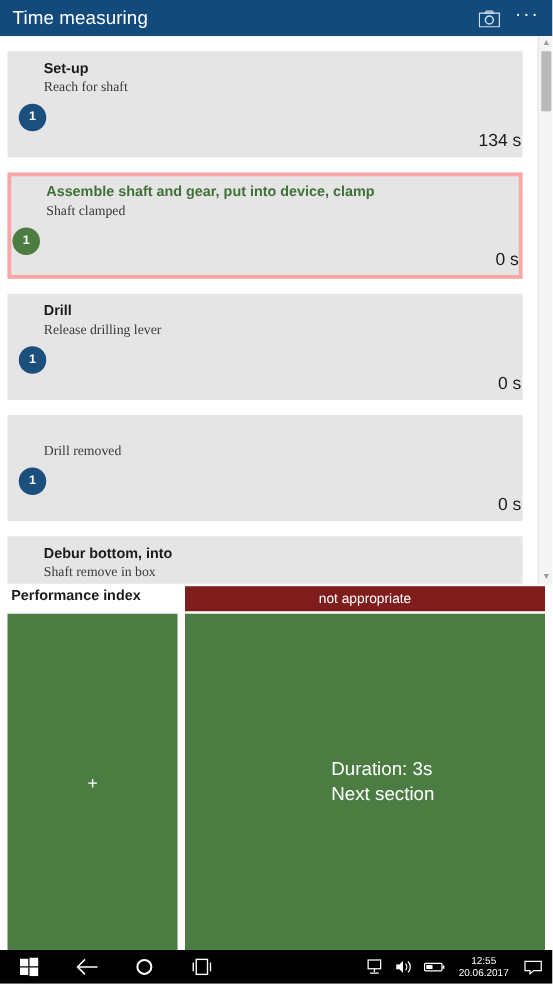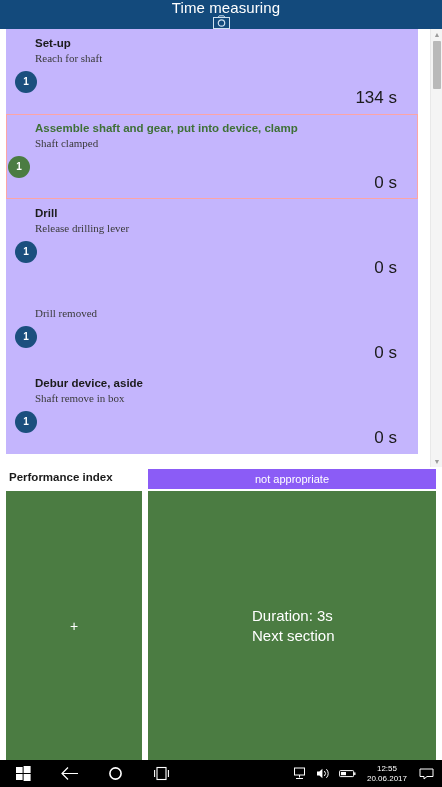--- a/index.html
+++ b/index.html
@@ -8,21 +8,21 @@
     background: #ffffff;
     font-family: "Liberation Sans", sans-serif;
     overflow: hidden;
   }
   #app { position: relative; width: 442px; height: 787px; }
 
   
   .titlebar {
     position: absolute; left: 0; top: 0; width: 442px; height: 29px;
     background: #134a7c;
-    display: flex; align-items: center; flex-direction: column;
+    display: flex; align-items: center;
   }
   .titlebar .app-title {
     color: #ffffff; font-size: 15px; font-weight: 400;
     margin-left: 10px; letter-spacing: .1px; line-height: 1;
   }
   .titlebar .spacer { flex: 1 1 auto; }
   .tb-btn {
     width: 34px; height: 29px; display: flex;
     align-items: center; justify-content: center;
   }
@@ -35,45 +35,45 @@
   
   .list-wrap {
     position: absolute; left: 0; top: 29px; width: 442px; height: 438px;
     background: #ffffff; overflow: hidden;
   }
   .list-scroll {
     position: absolute; left: 0; top: 0; width: 430px; height: 438px;
   }
   .task {
     position: relative;
-    margin: 0 12px 0 6px;
+    margin: 12px 12px 0 6px;
     height: 85px;
-    background: #c4b5fd;
+    background: #e5e5e5;
     border: 1px solid transparent;
   }
   .task.selected {
-    border: 1px solid #fca5a5;
+    border: 3px solid #fca5a5;
     margin-left: 6px;
     margin-right: 12px;
   }
   .task .t-title {
     position: absolute; left: 28px; top: 7px;
     font-size: 11.5px; font-weight: bold; color: #1b1b1b;
     white-space: nowrap;
   }
   .task.selected .t-title { color: #3f7037; }
   .task .t-sub {
     position: absolute; left: 28px; top: 22px;
     font-size: 11px; font-weight: normal; color: #3a3a3a;
     white-space: nowrap;
     font-family: Liberation Serif, serif;
   }
   .task .t-time {
-    position: absolute; right: 20px; bottom: 5px;
-    font-size: 17px; color: #1b1b1b;
+    position: absolute; right: 0; bottom: 5px;
+    font-size: 14px; color: #1b1b1b;
   }
   .badge {
     position: absolute; left: 8px; top: 41px;
     width: 22px; height: 22px; border-radius: 50%;
     background: #1b4f7e; color: #ffffff;
     font-size: 10px; font-weight: bold;
     display: flex; align-items: center; justify-content: center;
     line-height: 1;
   }
   .task.selected .badge { background: #4b7c42; left: 1px; }
@@ -101,39 +101,39 @@
   .perf-row {
     position: absolute; left: 0; top: 467px; width: 442px; height: 24px;
   }
   .perf-label {
     position: absolute; left: 9px; top: 4px;
     font-size: 11.5px; font-weight: bold; color: #1b1b1b;
   }
   .perf-status {
     position: absolute; left: 148px; top: 2px;
     width: 288px; height: 20px;
-    background: #8b5cf6; color: #ffffff;
+    background: #7f1d1d; color: #ffffff;
     font-size: 11px;
     display: flex; align-items: center; justify-content: center;
   }
 
   
   .panel-left {
     position: absolute; left: 6px; top: 491px;
     width: 136px; height: 269px;
     background: #4b7c42; color: #ffffff;
     display: flex; align-items: center; justify-content: center;
   }
   .panel-left .plus { font-size: 14px; line-height: 1; color: #ffffff; }
   .panel-right {
     position: absolute; left: 148px; top: 491px;
     width: 288px; height: 269px;
     background: #4b7c42; color: #ffffff;
     display: flex; flex-direction: column;
-    align-items: center; justify-content: center;
+    align-items: center; justify-content: center; padding-left: 13px;
   }
   .panel-right .line {
     font-size: 15px; line-height: 20px; color: #ffffff;
     align-self: flex-start; margin-left: 104px;
   }
 
   
   .taskbar {
     position: absolute; left: 0; bottom: 0; width: 442px; height: 27px;
     background: #000000; display: flex; align-items: flex-end;
@@ -203,21 +203,21 @@
         <div class="t-time">0 s</div>
       </div>
 
       <div class="task">
         <div class="t-sub">Drill removed</div>
         <div class="badge">1</div>
         <div class="t-time">0 s</div>
       </div>
 
       <div class="task">
-        <div class="t-title">Debur device, aside</div>
+        <div class="t-title">Debur bottom, into</div>
         <div class="t-sub">Shaft remove in box</div>
         <div class="badge">1</div>
         <div class="t-time">0 s</div>
       </div>
 
     </div>
   </div>
 
   <div class="vscroll">
     <div class="arrow up">▲</div>

